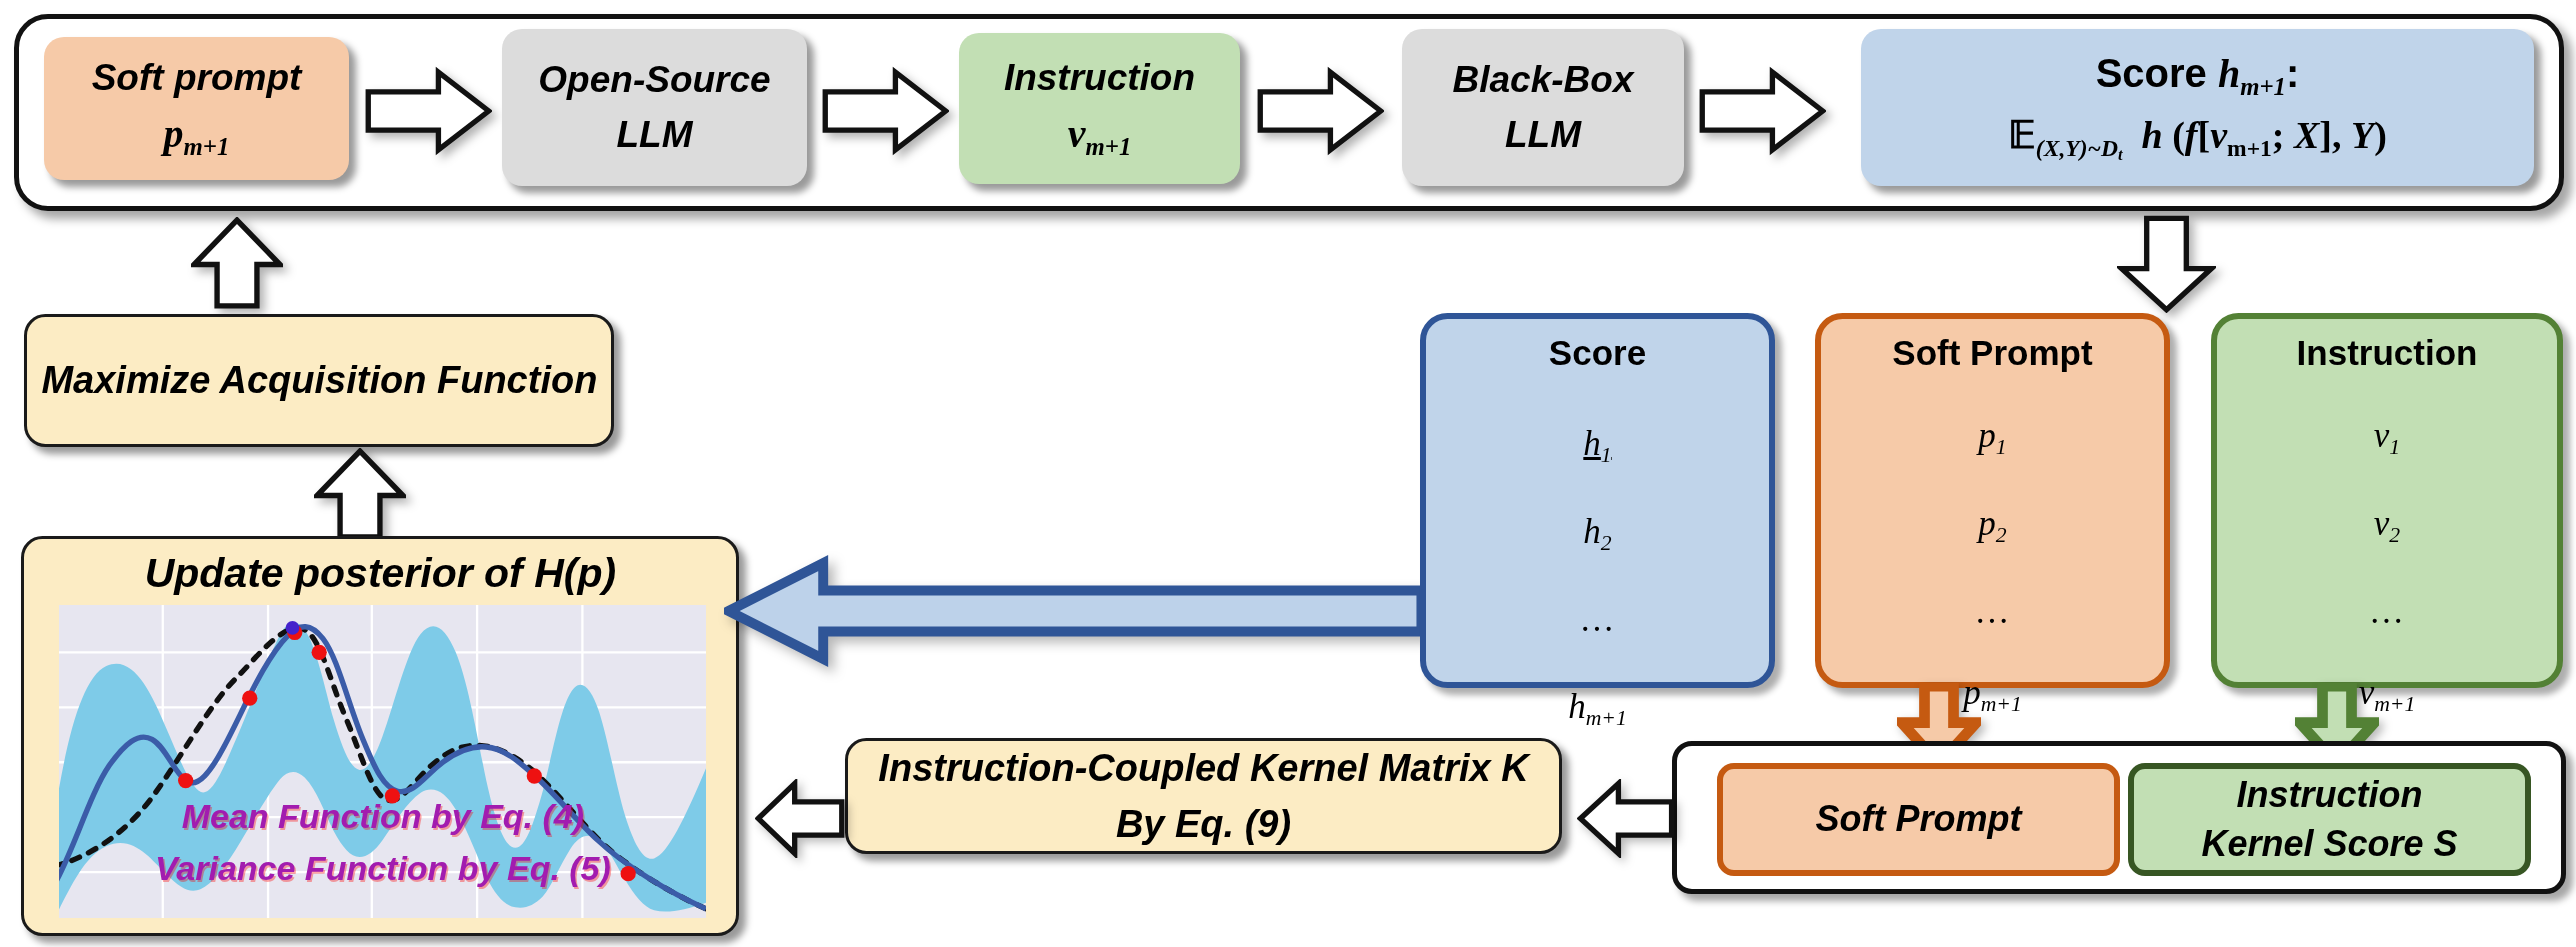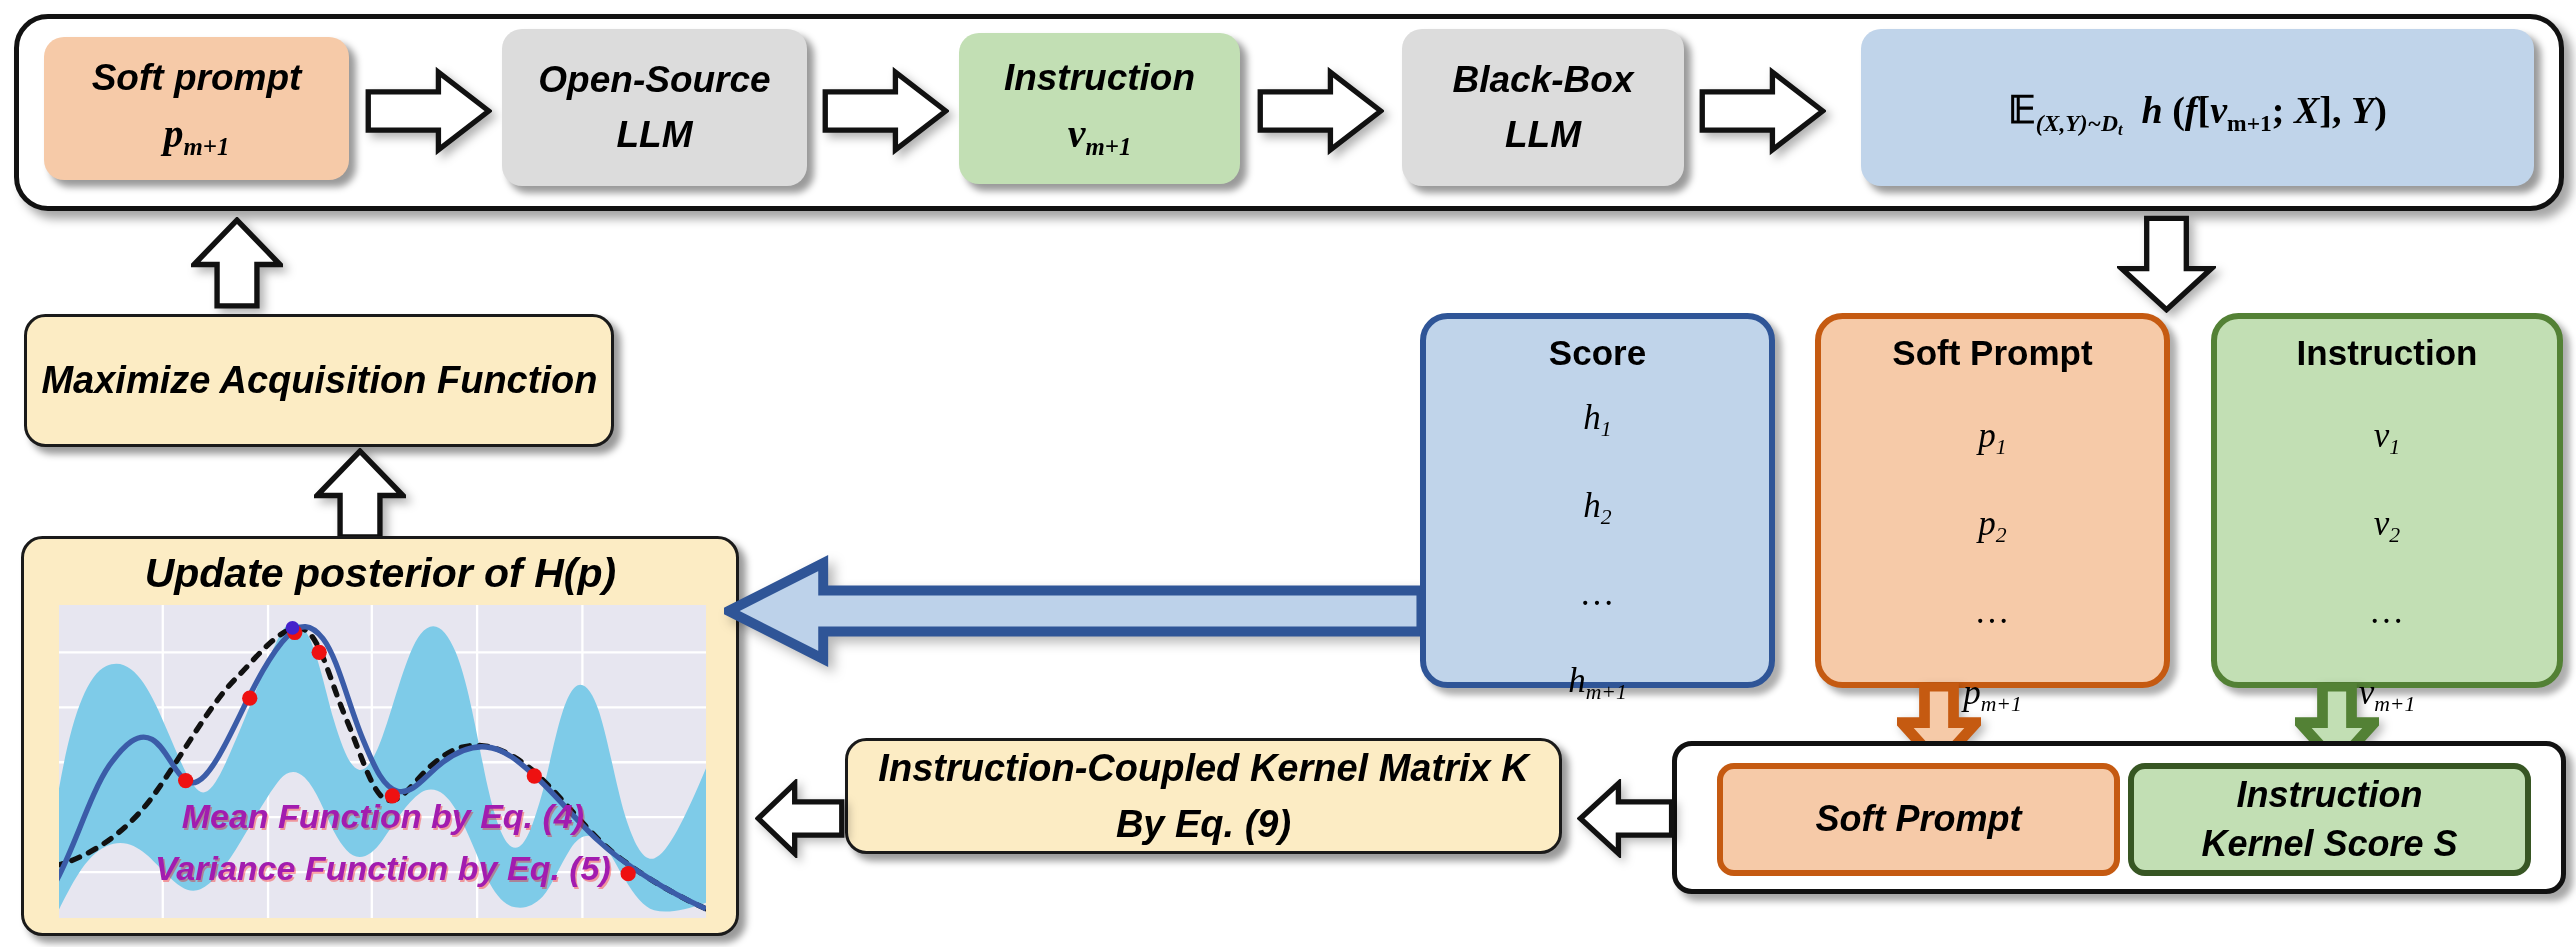--- a/index.html
+++ b/index.html
@@ -121,20 +121,21 @@
   <div class="l2">LLM</div>
 </div>
 
 <div class="harrow" style="left:1699px;top:66px;width:127px;height:90px;">
 <svg width="127" height="90" viewBox="0 0 166 118">
       <polygon points="4,34 96,34 96,8 162,59 96,110 96,84 4,84" fill="#ffffff" stroke="#111" stroke-width="7" stroke-linejoin="miter"></polygon>
     </svg>
 </div>
 
 <div class="node pipe-node blue shadowbox" style="left:1861px;top:29px;width:673px;height:157px;font-style:normal;">
+  <div style="font-size:40px;font-weight:bold;">Score&nbsp;<span class="ital-serif">h<span class="sub">m+1</span></span>:</div>
   <div class="l2 ital-serif" style="font-size:38px;font-style:normal;">
     <span style="font-style:normal;">𝔼</span><span class="sub" style="font-style:italic;">(X,Y)~D<span style="font-size:.7em;vertical-align:-0.25em;">t</span></span>
     &nbsp;<span style="font-style:italic;">h</span> (<span style="font-style:italic;">f</span>[<span style="font-style:italic;">v</span><span class="sub">m+1</span>;&nbsp;<span style="font-style:italic;font-weight:bold;">X</span>],&nbsp;<span style="font-style:italic;font-weight:bold;">Y</span>)
   </div>
 </div>
 
 <div class="varrow" style="left:2117px;top:215px;width:99px;height:98px;">
 <svg width="99" height="98" viewBox="0 0 130 128">
       <polygon points="39,4 91,4 91,70 124,70 65,124 6,70 39,70" fill="#ffffff" stroke="#111" stroke-width="7" stroke-linejoin="miter"></polygon>
     </svg>
@@ -230,21 +231,21 @@
 </div>
 
 <div class="abs" style="left:724px;top:554px;width:702px;height:114px;filter:drop-shadow(6.1px 6.1px 6.1px rgba(0,0,0,.28));">
 <svg width="702" height="114" viewBox="0 0 920 150" preserveAspectRatio="none">
   <polygon points="6,75 130,12 130,48 914,48 914,102 130,102 130,138" fill="#bdd2ea" stroke="#2f5597" stroke-width="13" stroke-linejoin="miter"></polygon>
 </svg>
 </div>
 
 <div class="col col-score" style="left:1420px;top:313px;width:355px;height:375px;">
   <div class="chead">Score</div>
-  <div class="cell" style="margin-top:8px;">h<span class="sub">1</span></div>
+  <div class="cell" style="margin-top:34px;text-decoration:underline;">h<span class="sub">1</span></div>
   <div class="cell" style="margin-top:44px;">h<span class="sub">2</span></div>
   <div class="cell" style="margin-top:44px;">…</div>
   <div class="cell" style="margin-top:47px;">h<span class="sub">m+1</span></div>
 </div>
 
 <div class="col col-sp" style="left:1815px;top:313px;width:355px;height:375px;">
   <div class="chead">Soft Prompt</div>
   <div class="cell" style="margin-top:26px;">p<span class="sub">1</span></div>
   <div class="cell" style="margin-top:44px;">p<span class="sub">2</span></div>
   <div class="cell" style="margin-top:44px;">…</div>

